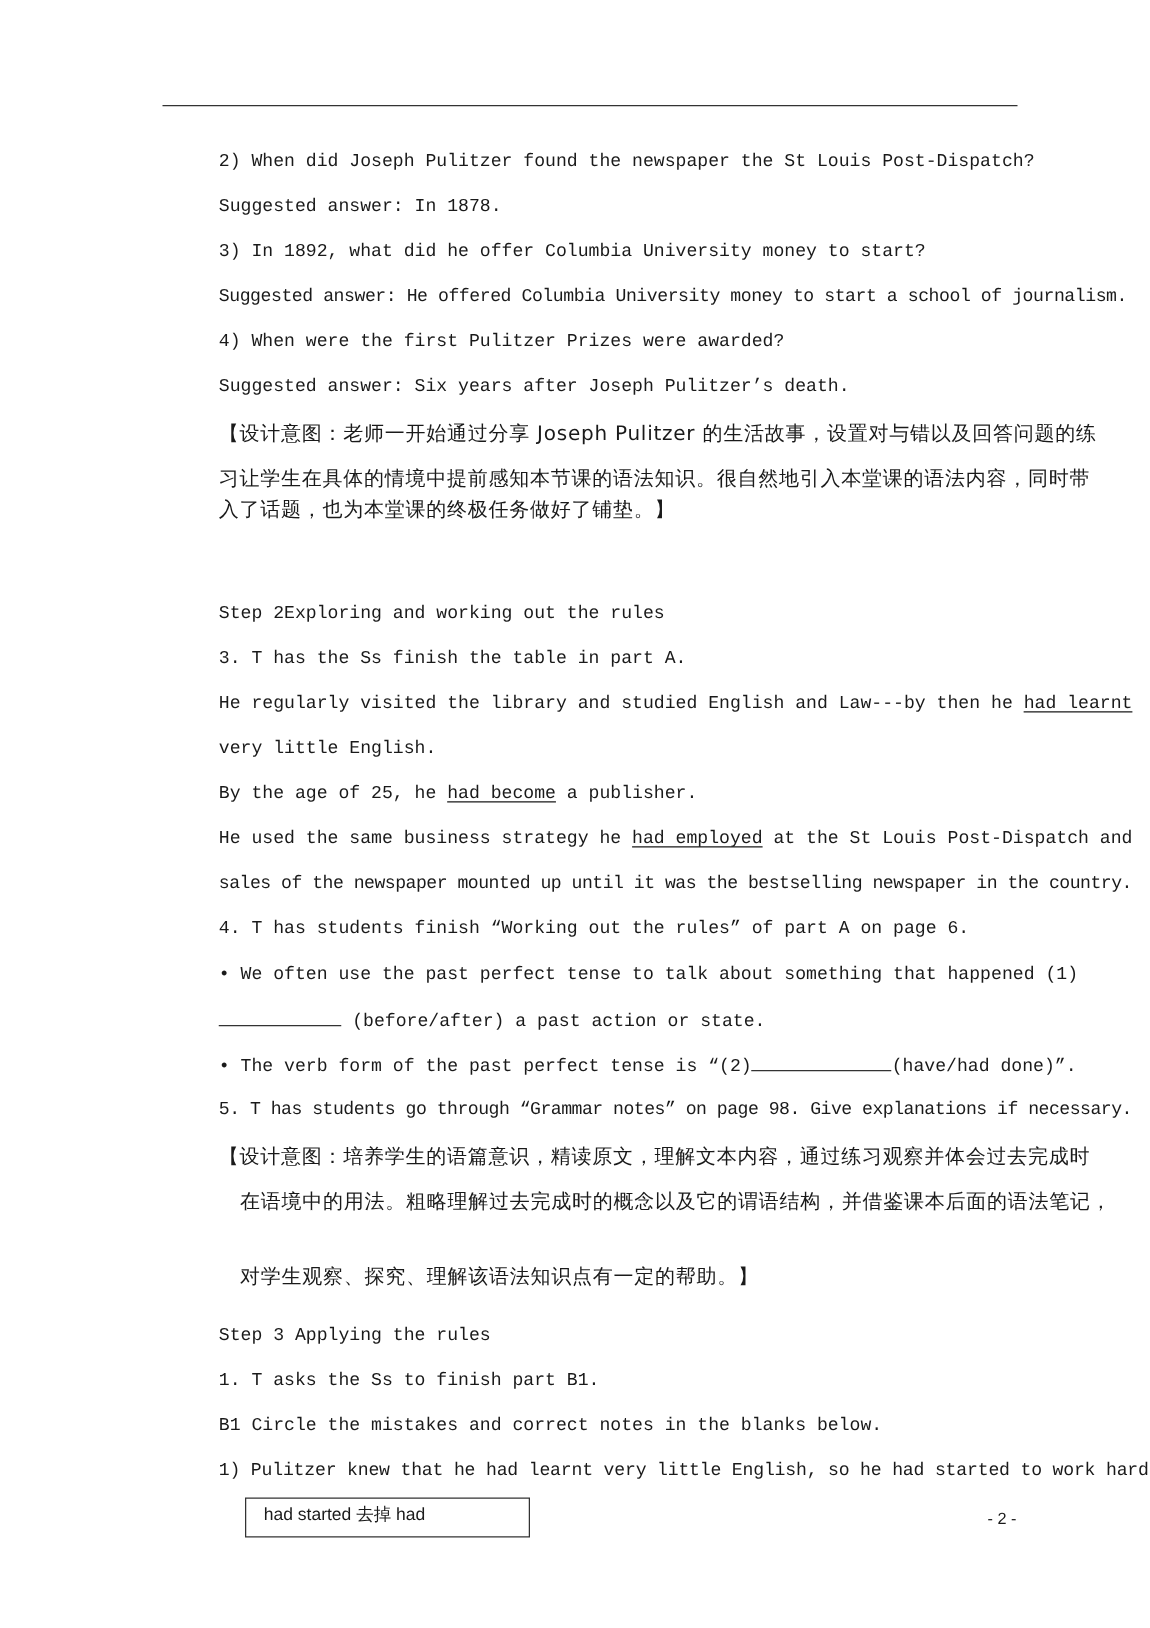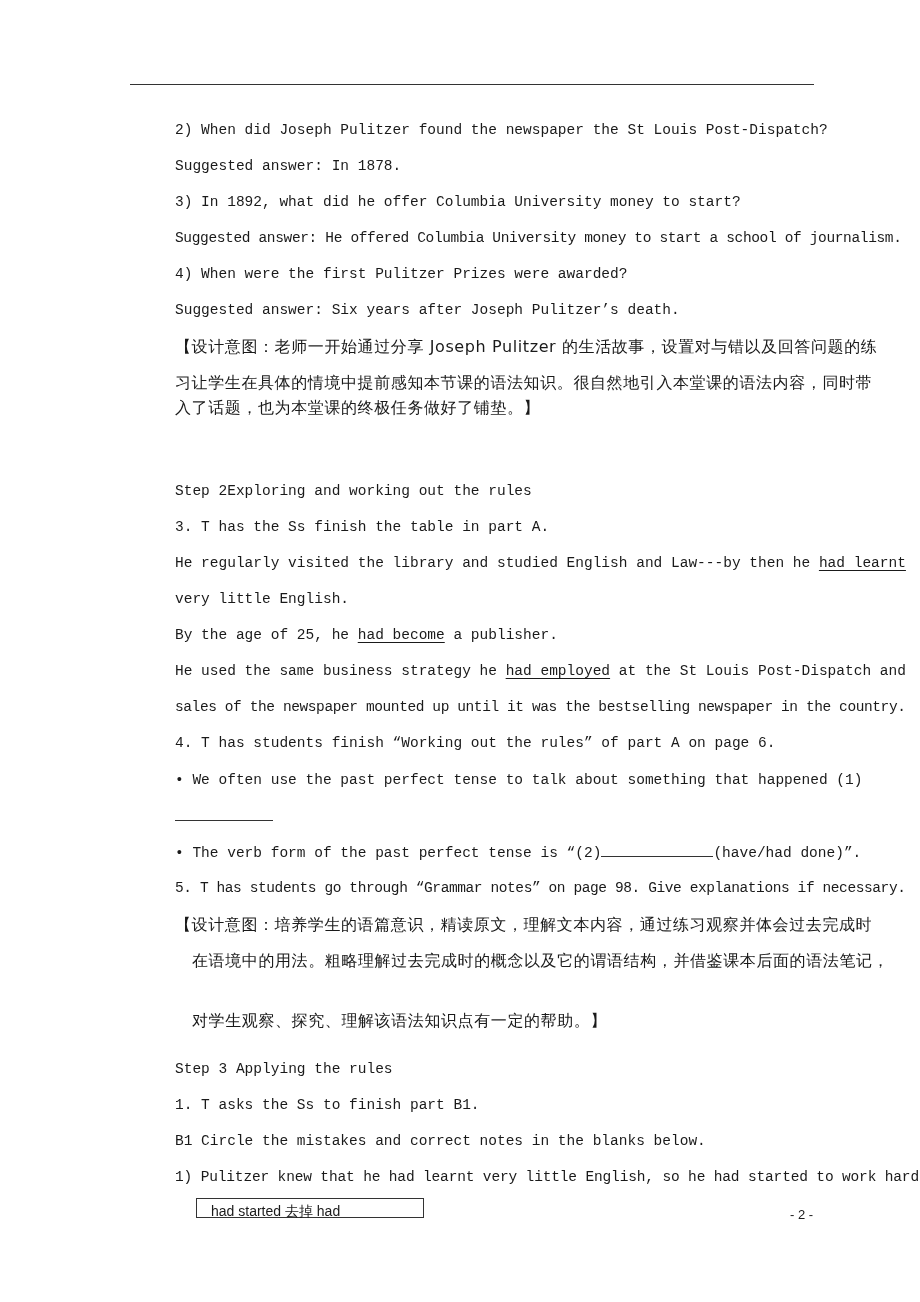--- a/index.html
+++ b/index.html
@@ -7,21 +7,21 @@
          font-family: "Liberation Serif", "DejaVu Serif", serif; color: #1a1a1a; }
   .header-rule { position: absolute; left: 130px; top: 84px; width: 684px; height: 0;
                  border-top: 1.5px solid #333; }
   .line { position: absolute; left: 131px; font-size: 15px; white-space: nowrap;
           letter-spacing: 0.45px; line-height: 20px; margin-left: 44px; }
   .mono { font-family: "Liberation Mono", "DejaVu Sans Mono", monospace; font-size: 14.5px; letter-spacing: 0px; }
   .cn { font-family: "DejaVu Sans", sans-serif; font-size: 16px; letter-spacing: 0.6px; }
   .it { }
   .u { text-decoration: underline; text-underline-offset: 3px; }
   .blank { display: inline-block; border-bottom: 1px solid #333; height: 14px; vertical-align: baseline; }
-  .answer-box { position: absolute; left: 196px; top: 1198px; width: 228px; height: 20px;
+  .answer-box { position: absolute; left: 196px; top: 1198px; width: 228px; height: 32px;
                 border: 1px solid #333; box-sizing: border-box; font-family: "Liberation Sans", sans-serif;
                 font-size: 14px; padding: 4px 0 0 14px; white-space: nowrap; }
   .page-num { position: absolute; left: 790px; top: 1207px; font-family: "Liberation Sans", sans-serif; font-size: 13px; }
 </style>
 </head>
 <body>
 
 <div class="header-rule"></div>
 
 <div class="line mono" style="top:120px">2) When did Joseph Pulitzer found the newspaper the St Louis Post-Dispatch?</div>
@@ -37,21 +37,21 @@
 
 <div class="line mono it" style="top:481px">Step 2Exploring and working out the rules</div>
 <div class="line mono" style="top:517px">3. T has the Ss finish the table in part A.</div>
 <div class="line mono" style="top:553px"><span>He regularly visited the library and studied English and Law---by then he </span><span class="u">had learnt</span></div>
 <div class="line mono" style="top:589px">very little English.</div>
 <div class="line mono" style="top:625px"><span>By the age of 25, he </span><span class="u">had become</span><span> a publisher.</span></div>
 <div class="line mono" style="top:661px"><span>He used the same business strategy he </span><span class="u">had employed</span><span> at the St Louis Post-Dispatch and</span></div>
 <div class="line mono" style="top:697px;letter-spacing:-0.4px">sales of the newspaper mounted up until it was the bestselling newspaper in the country.</div>
 <div class="line mono" style="top:733px">4. T has students finish “Working out the rules” of part A on page 6.</div>
 <div class="line mono" style="top:770px">• We often use the past perfect tense to talk about something that happened (1)</div>
-<div class="line mono" style="top:806px"><span class="blank" style="width:98px"></span></div>
+<div class="line mono" style="top:806px"><span class="blank" style="width:98px"></span><span> (before/after) a past action or state.</span></div>
 <div class="line mono" style="top:842px"><span>• The verb form of the past perfect tense is “(2)</span><span class="blank" style="width:112px"></span><span>(have/had done)”.</span></div>
 <div class="line mono" style="top:878px;letter-spacing:-0.4px">5. T has students go through “Grammar notes” on page 98. Give explanations if necessary.</div>
 
 <div class="line cn" style="top:915px">【设计意图：培养学生的语篇意识，精读原文，理解文本内容，通过练习观察并体会过去完成时</div>
 <div class="line cn" style="top:951px;left:148px">在语境中的用法。粗略理解过去完成时的概念以及它的谓语结构，并借鉴课本后面的语法笔记，</div>
 <div class="line cn" style="top:1011px;left:148px">对学生观察、探究、理解该语法知识点有一定的帮助。】</div>
 
 <div class="line mono" style="top:1059px"><span class="it">Step</span><span> 3 Applying the rules</span></div>
 <div class="line mono" style="top:1095px">1. T asks the Ss to finish part B1.</div>
 <div class="line mono" style="top:1131px">B1 Circle the mistakes and correct notes in the blanks below.</div>

